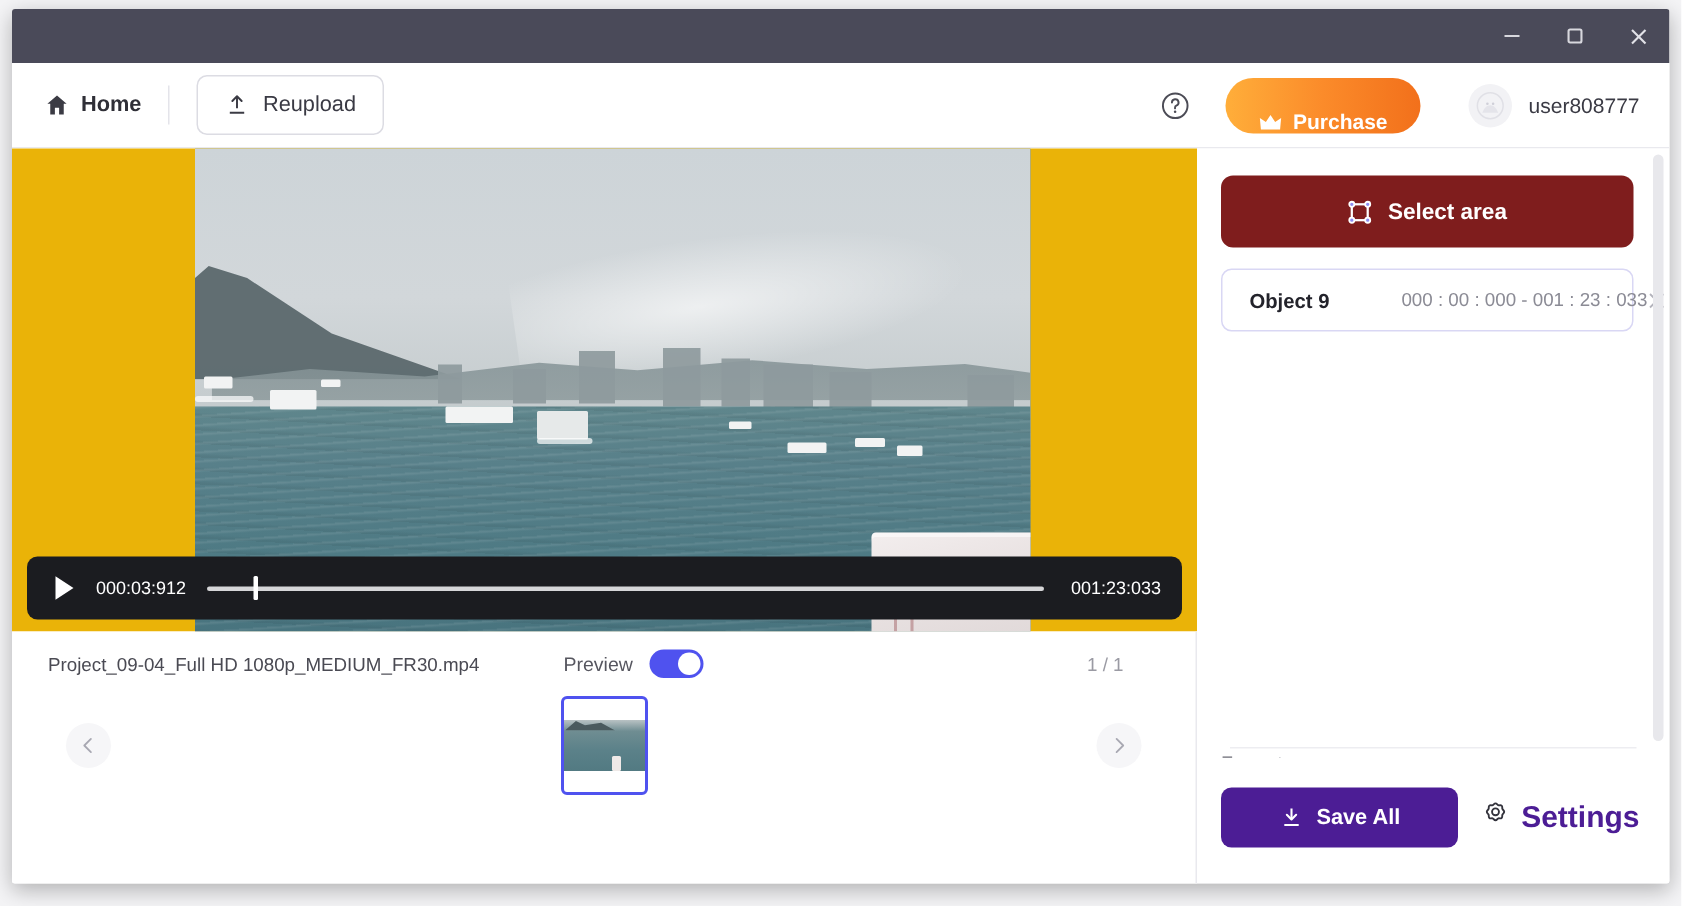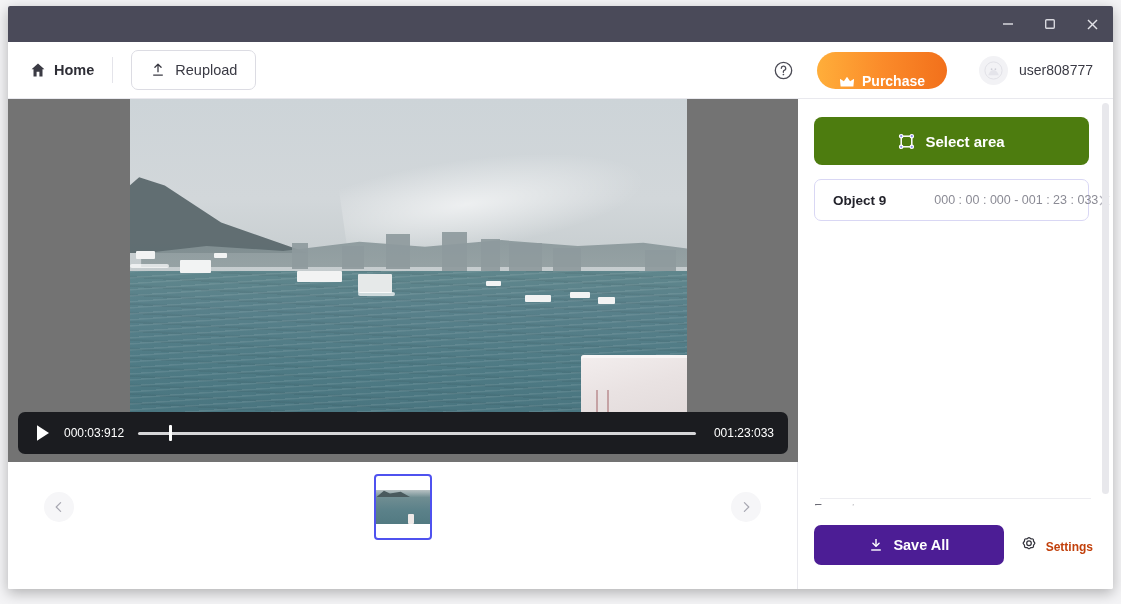--- a/index.html
+++ b/index.html
@@ -139,22 +139,22 @@
     width: 790px;
     display: flex;
     flex-direction: column;
     background: #ffffff;
     flex: 0 0 auto;
   }
 
   
   .video-stage {
     position: relative;
-    height: 363px;
-    background: #737373;
+    height: 322px;
+    background: #eab308;
     flex: 0 0 auto;
     overflow: hidden;
   }
   .video-frame {
     position: absolute;
     left: 122px;
     top: 0;
     width: 557px;
     height: 350px;
     overflow: hidden;
@@ -368,21 +368,21 @@
     padding: 18px 24px 0 16px;
     overflow: hidden;
     position: relative;
     min-height: 0;
   }
   .select-area-btn {
     width: 100%;
     height: 48px;
     border: none;
     border-radius: 8px;
-    background: #4d7c0f;
+    background: #7f1d1d;
     color: #ffffff;
     font-size: 15px;
     font-weight: bold;
     display: flex;
     align-items: center;
     justify-content: center;
     gap: 10px;
     cursor: pointer;
     box-sizing: border-box;
   }
@@ -460,24 +460,24 @@
     border-radius: 7px;
     background: #4c1d95;
     color: #ffffff;
     font-size: 14.5px;
     font-weight: bold;
     display:flex; align-items:center; justify-content:center;
     gap: 9px;
     cursor: pointer;
   }
   .settings-btn {
-    display:flex; align-items:flex-end; gap:8px;
-    font-size: 12px;
+    display:flex; align-items:flex-start; gap:8px;
+    font-size: 20px;
     font-weight: bold;
-    color: #c2410c;
+    color: #4c1d95;
     background: none;
     border: none;
     cursor: pointer;
     padding: 0 2px;
     white-space: nowrap;
   }
 </style>
 </head>
 <body>
 
@@ -599,20 +599,30 @@
             <span class="t-cur">000:03:912</span>
             <div class="track-wrap">
               <div class="track"></div>
               <div class="playhead" style="left: 5.5%;"></div>
             </div>
             <span class="t-dur">001:23:033</span>
           </div>
         </div>
 
         <div class="filmstrip">
+          <div class="fs-top">
+            <span class="filename">Project_09-04_Full HD 1080p_MEDIUM_FR30.mp4</span>
+            <div class="preview-group">
+              <span class="preview-label">Preview</span>
+              <div class="toggle">
+                <div class="knob"></div>
+              </div>
+            </div>
+            <span class="page-ind">1 / 1</span>
+          </div>
 
           <div class="fs-row">
             <div class="nav-arrow left">
               <svg width="12" height="12" viewBox="0 0 12 12">
                 <path d="M7.6 1.6 3.2 6l4.4 4.4" fill="none" stroke="#a8a8b2" stroke-width="1.2" stroke-linecap="round" stroke-linejoin="round"></path>
               </svg>
             </div>
 
             <div class="thumb">
               <div class="thumb-inner"></div>

